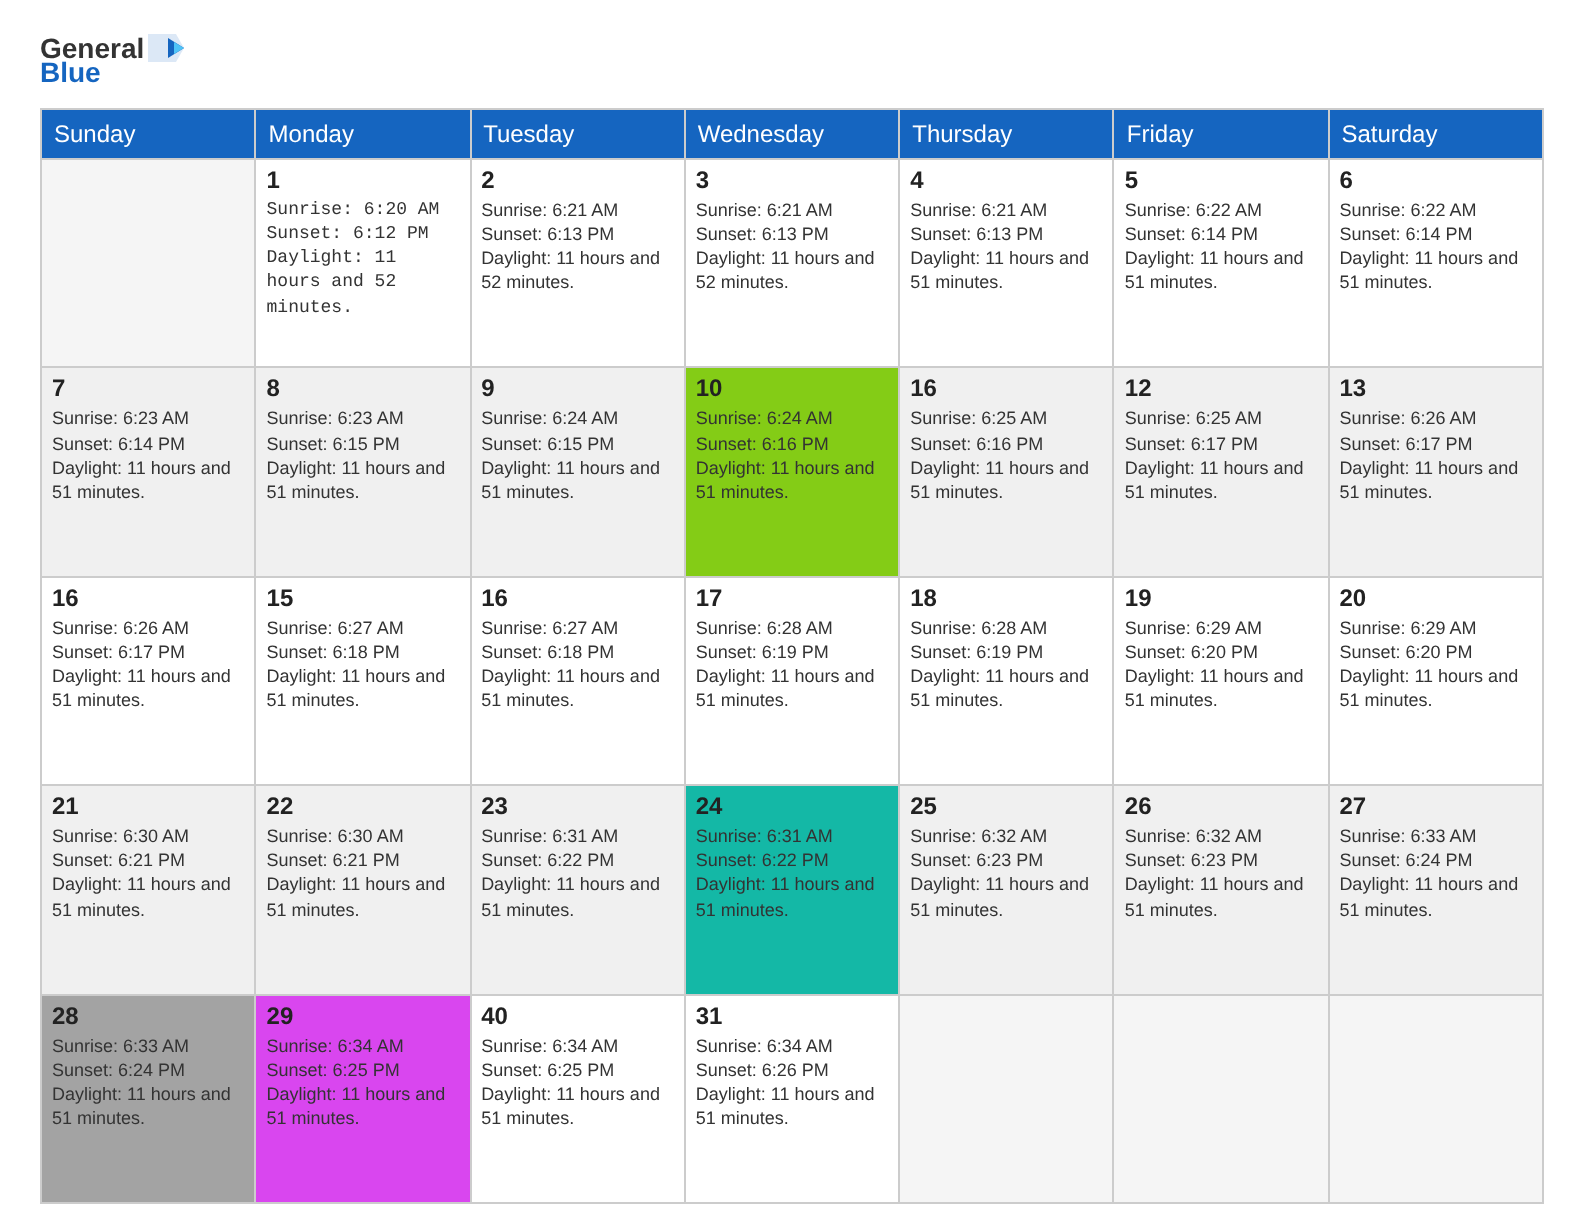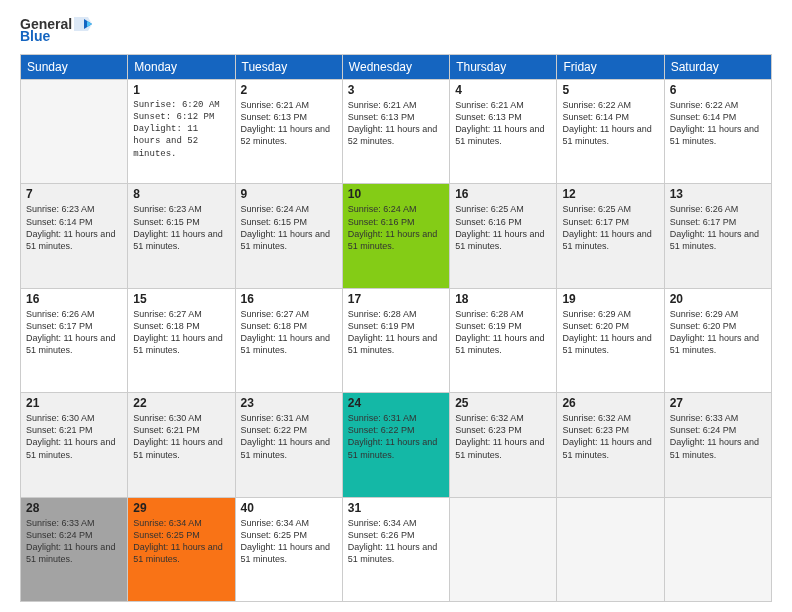--- a/index.html
+++ b/index.html
@@ -292,21 +292,21 @@
 Daylight: 11 hours and 51 minutes.</div>
           </td>
         </tr>
         <tr>
           <td style="background: #a3a3a3;">
             <span class="day-num">28</span>
             <div class="day-info" style="white-space: pre-line;">Sunrise: 6:33 AM
 Sunset: 6:24 PM
 Daylight: 11 hours and 51 minutes.</div>
           </td>
-          <td style="background: #f97316;">
+          <td style="background: #d946ef;">
             <span class="day-num">29</span>
             <div class="day-info" style="white-space: pre-line;">Sunrise: 6:34 AM
 Sunset: 6:25 PM
 Daylight: 11 hours and 51 minutes.</div>
           </td>
           <td style="background: rgb(255, 255, 255);">
             <span class="day-num">40</span>
             <div class="day-info" style="white-space: pre-line;">Sunrise: 6:34 AM
 Sunset: 6:25 PM
 Daylight: 11 hours and 51 minutes.</div>

